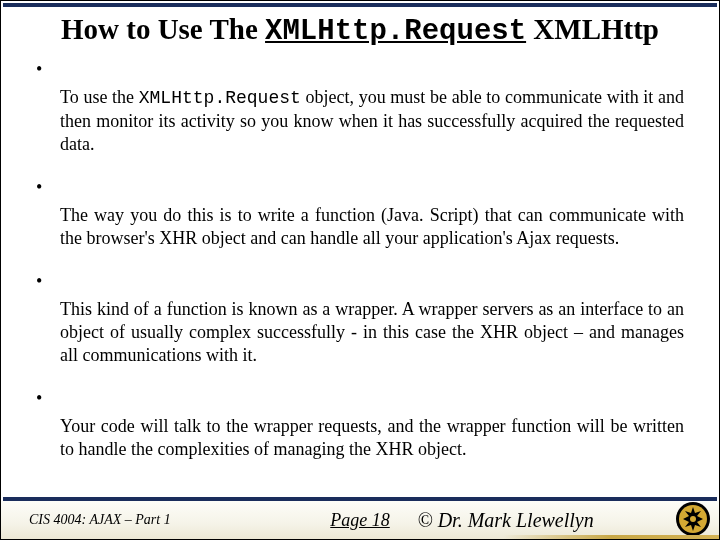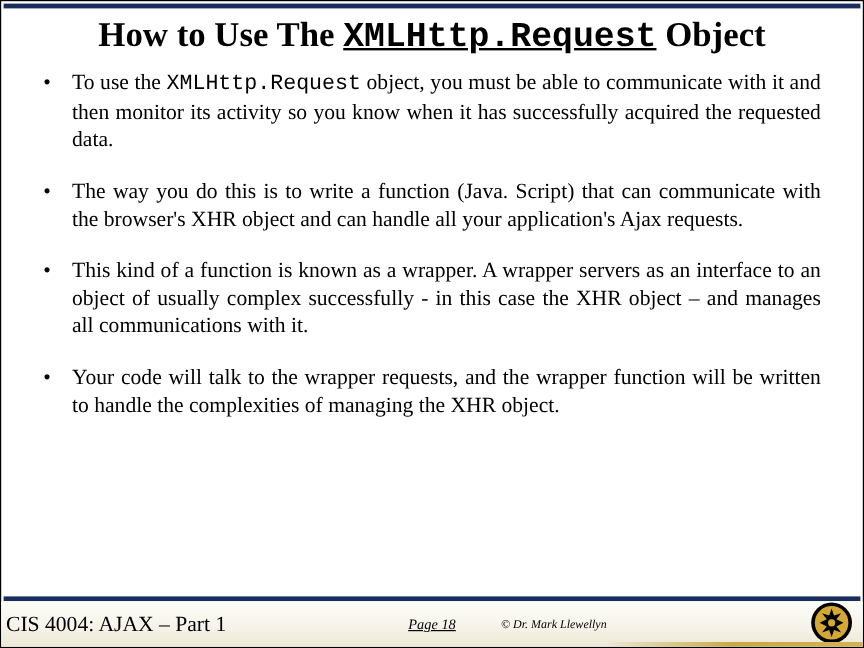--- a/index.html
+++ b/index.html
@@ -50,20 +50,21 @@
       color: #000;
       text-align: justify;
     }
     .bullet-marker {
       width: 24px;
       flex-shrink: 0;
       font-size: 18px;
     }
     .bullet-text {
       flex: 1;
+      margin-top: 28px;
     }
     .bullet-text .mono {
       font-family: "Courier New", Courier, monospace;
     }
     .footer-wrap {
       margin-top: auto;
     }
     .footer-border {
       height: 4px;
       background: #1a2d5c;
@@ -71,38 +72,40 @@
     }
     .footer {
       height: 38px;
       display: flex;
       align-items: center;
       padding: 0 10px 0 4px;
       position: relative;
       background: linear-gradient(to bottom, #fdfdf8 0%, #f5f3e8 60%, #ece8d5 100%);
     }
     .footer-left {
-      font-size: 18px;
+      font-style: italic;
+      font-size: 14px;
       color: #000;
       width: 230px;
+      margin-left: 24px;
     }
     .footer-center {
       position: absolute;
       left: 50%;
       transform: translateX(-50%);
       font-style: italic;
-      font-size: 12px;
+      font-size: 18px;
       text-decoration: underline;
       color: #000;
     }
     .footer-right {
       position: absolute;
       left: 58%;
       font-style: italic;
-      font-size: 10px;
+      font-size: 20px;
       color: #000;
     }
     .logo {
       position: absolute;
       right: 8px;
       bottom: 2px;
       width: 36px;
       height: 36px;
     }
     .gold-line {
@@ -114,21 +117,21 @@
       background: linear-gradient(to right, transparent 0%, transparent 70%, #c8a847 85%, #d4b355 100%);
     }
   </style>
 </head>
 <body>
 
 <div class="slide">
   <div class="top-border"></div>
 
   <h1 class="title">
-    <span>How to Use The </span><span class="mono">XMLHttp.Request</span><span> Object</span>
+    <span>How to Use The </span><span class="mono">XMLHttp.Request</span><span> XMLHttp</span>
   </h1>
 
   <div class="content" id="bullets-container">
   <div class="bullet">
         <div class="bullet-marker">•</div>
         <div class="bullet-text"><span>To use the </span><span class="mono">XMLHttp.Request</span><span> object, you must be able to communicate with it and then monitor its activity so you know when it has successfully acquired the requested data.</span></div>
       </div>
       <div class="bullet">
         <div class="bullet-marker">•</div>
         <div class="bullet-text"><span>The way you do this is to write a function (Java. Script) that can communicate with the browser's XHR object and can handle all your application's Ajax requests.</span></div>

